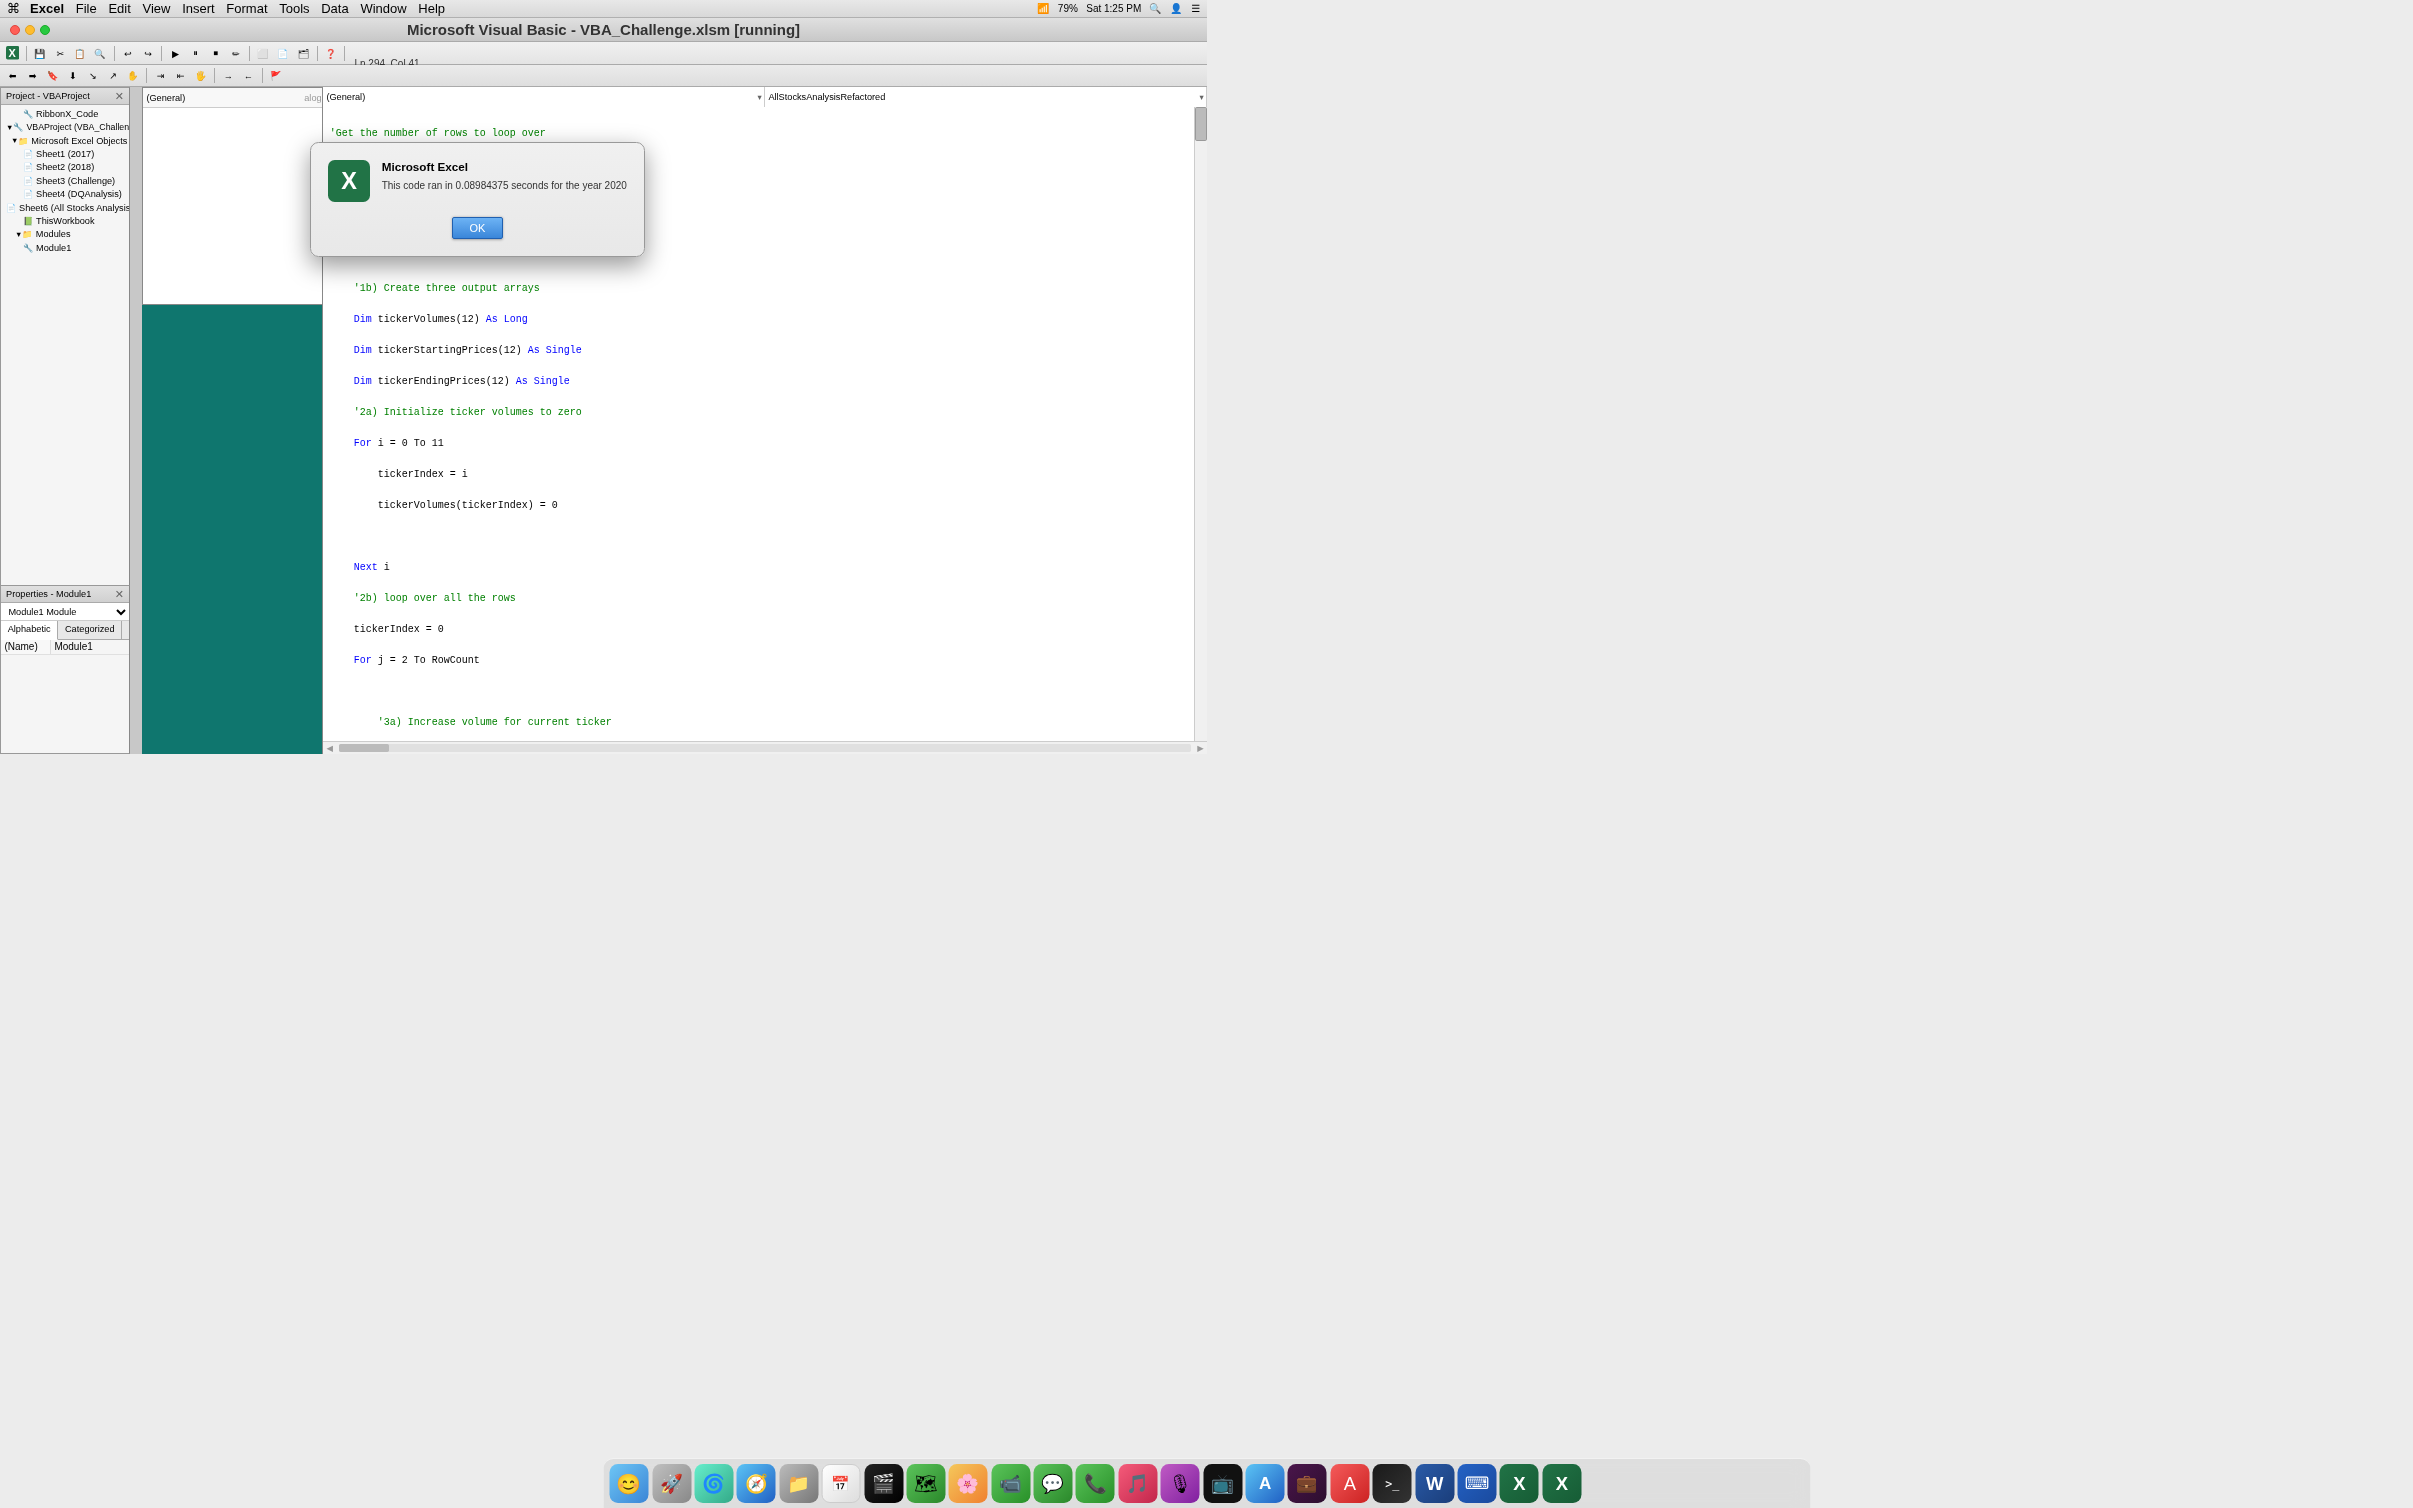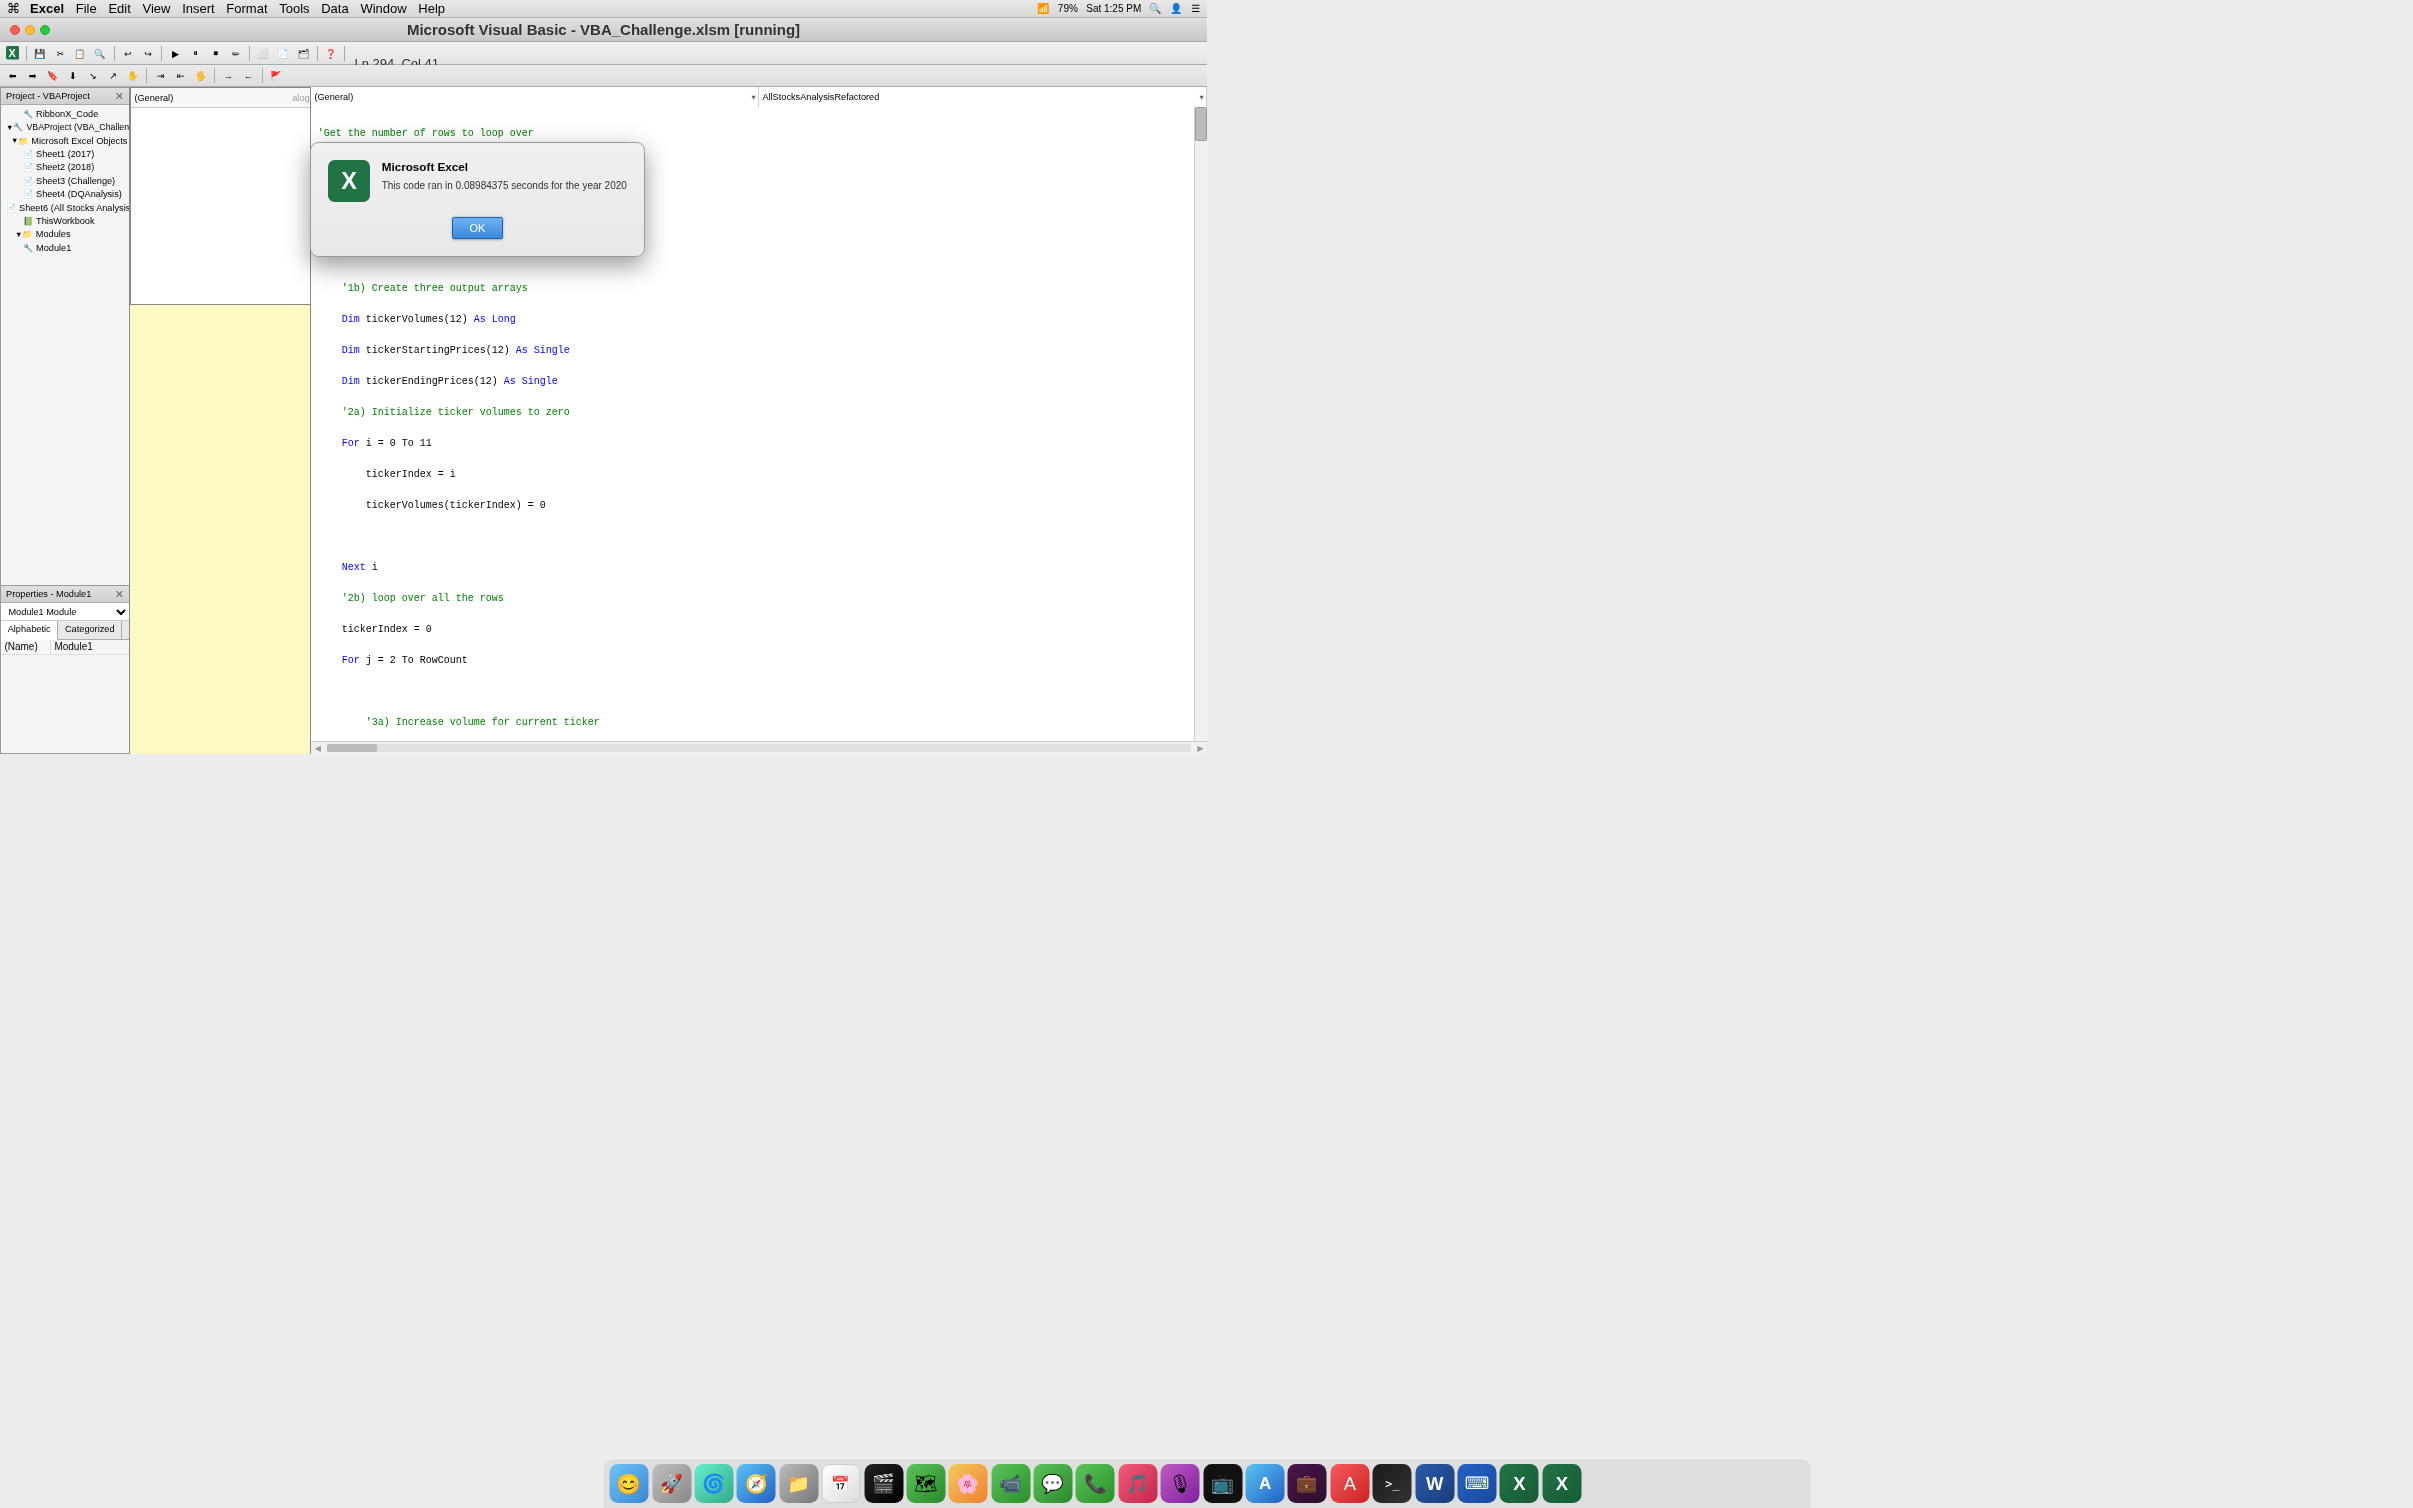--- a/index.html
+++ b/index.html
@@ -97,21 +97,21 @@
       width: 18.4px;
       height: 18.4px;
       display: flex;
       align-items: center;
       justify-content: center;
       font-size: 9.2px;
       cursor: pointer;
       border-radius: 1.7px;
     }
     .tb-sep { width: 0.8px; height: 15px; background: #aaa; margin: 0 2.5px; }
-    .tb-text { font-size: 13px; color: #333; padding: 0 5px; margin-top: 20px; }
+    .tb-text { font-size: 10px; color: #333; padding: 0 5px; margin-top: 20px; }
 
     
     .vbe-toolbar2 {
       height: 22px;
       background: linear-gradient(to bottom, #ebebeb, #dedede);
       border-bottom: 0.8px solid #aaa;
       display: flex;
       align-items: center;
       padding: 0 3.4px;
       gap: 1.7px;
@@ -607,21 +607,21 @@
         </div>
         <div class="props-table">
           <div class="props-row">
             <div class="props-key">(Name)</div>
             <div class="props-val">Module1</div>
           </div>
         </div>
       </div>
     </div>
 
-    <div class="right-bg" style="position:relative; padding:0; background:#fef9c3;">
+    <div class="right-bg" style="position:relative; padding:0; background:#0f766e;margin-left:12px;">
 
       <div class="bg-code-window" style="left:0; top:0; position:absolute; width:184px; height:218px; z-index:5;">
         <div class="bg-code-toolbar">
           <span style="font-size:9.2px;">(General)</span>
           <span style="margin-left:auto; font-size:9.2px; color:#999;">alog</span>
         </div>
         <div style="font-size:9.2px; padding:3.4px 6.7px; font-family:monospace; color:#888;">
           <div style="height:13.4px;"></div>
           <div style="height:13.4px;"></div>
         </div>

